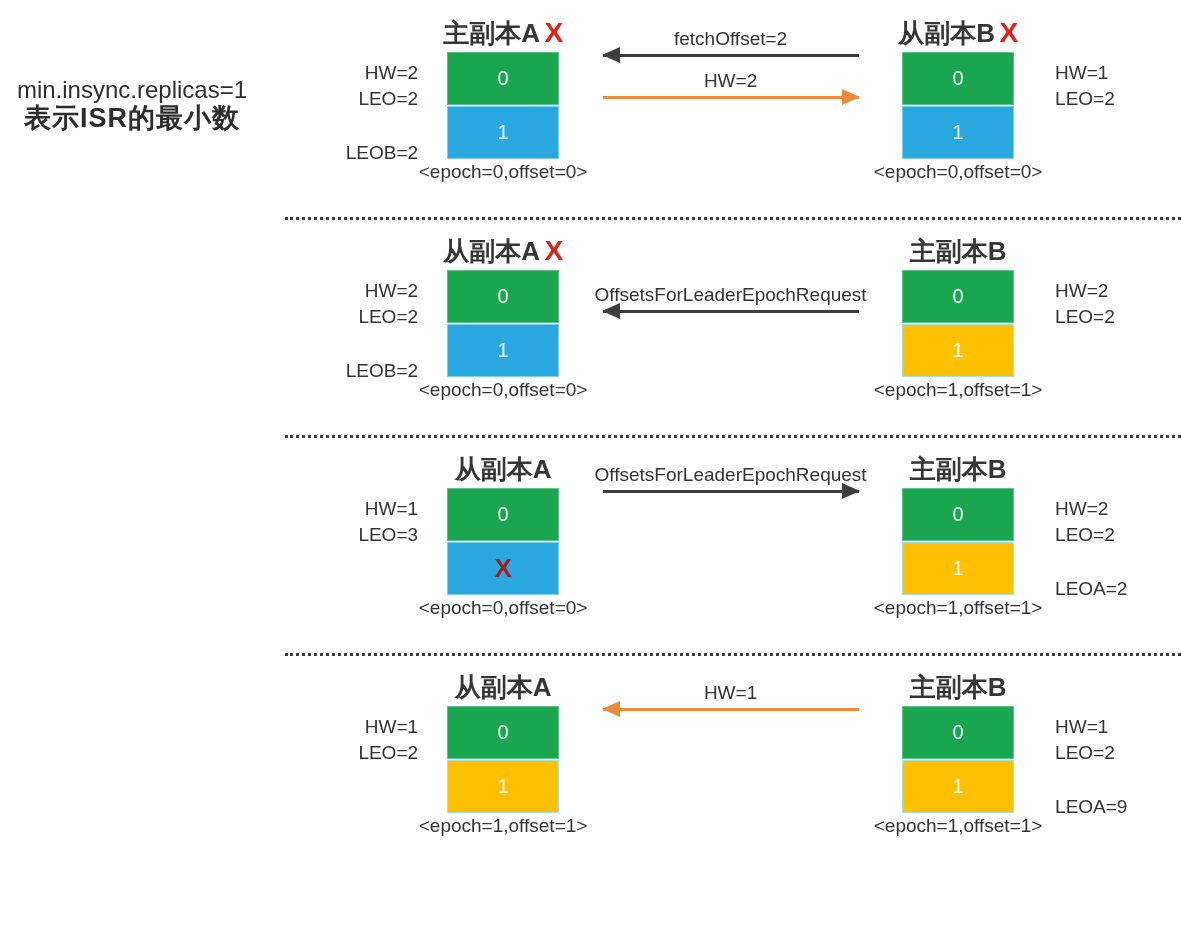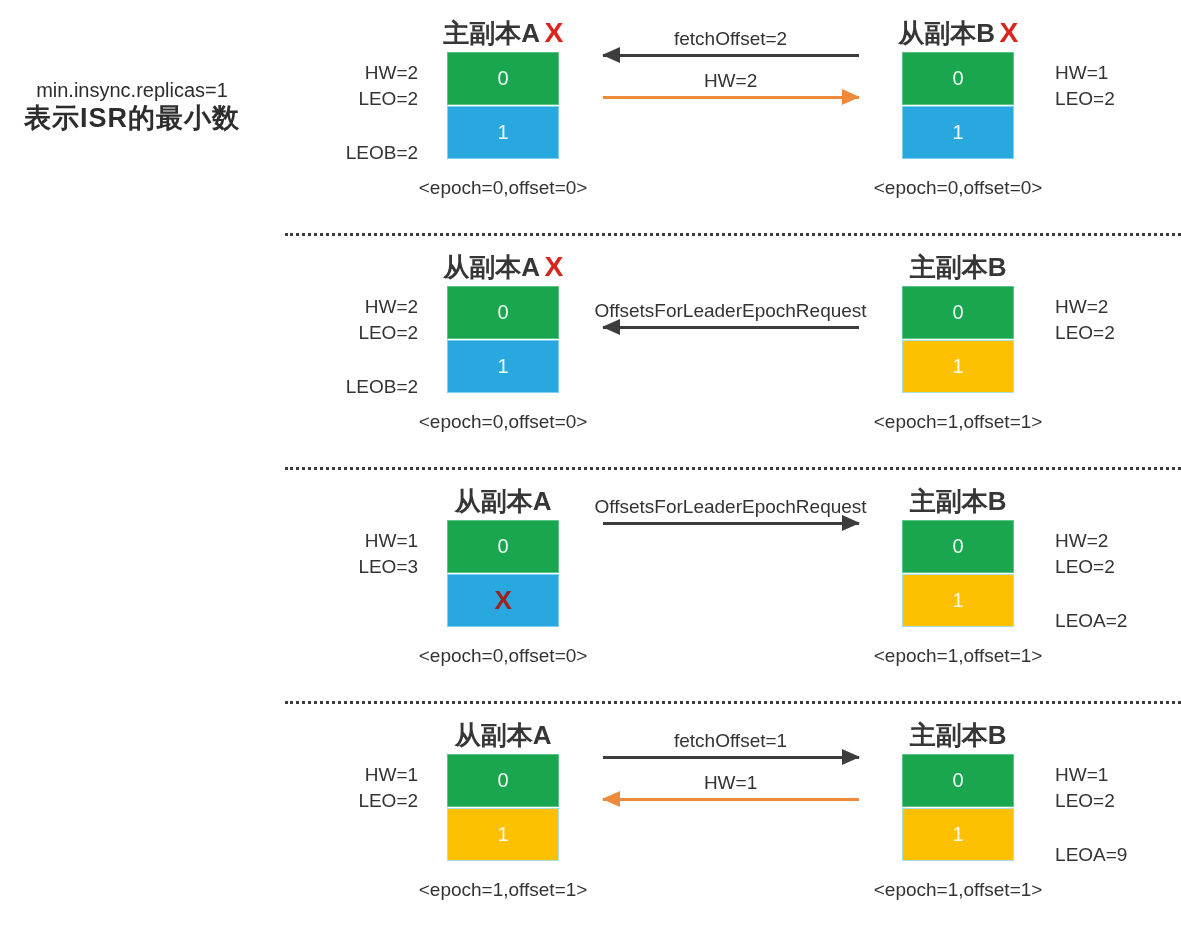--- a/index.html
+++ b/index.html
@@ -6,21 +6,21 @@
   html,body { background:#ffffff; }
   body {
     width:1181px; height:925px;
     font-family:"Liberation Sans","DejaVu Sans",sans-serif;
     color:#333333; overflow:hidden;
   }
   .canvas { position:relative; width:1181px; height:925px; background:#fff; overflow:hidden; }
 
   
   .note { position:absolute; left:14px; top:76px; width:236px; text-align:center; color:#2d2d2d; }
-  .note-line1 { font-size:20px; line-height:28px; }
+  .note-line1 { font-size:24px; line-height:28px; }
   .note-line2 { font-size:27px; line-height:29px; font-weight:600; letter-spacing:1px; }
 
   
   .scenarios { position:absolute; left:0; top:2px; width:1181px; }
   .scenario { padding:12px 0 22px 0; }
   .scenario:not(:first-child)::before {
     content:""; display:block; margin-left:285px; margin-bottom:12px;
     border-top:3px dotted #3c3c3c; height:0;
   }
   .scenario-inner { display:flex; align-items:flex-start; margin-left:300px; }
@@ -37,21 +37,21 @@
   .rep-title { font-size:26px; font-weight:700; color:#363636; white-space:nowrap; }
   .x-mark { font-size:27px; font-weight:900; color:#d9251c; transform:scaleX(1.05); display:inline-block; }
   .log { width:112px; }
   .segment { height:53px; display:flex; align-items:center; justify-content:center; border:1px solid #a9dfdb; }
   .segment + .segment { margin-top:1px; }
   .seg-green  { background:#1aa64f; border-color:#5cc489; }
   .seg-blue   { background:#29a8e0; border-color:#7fd0ef; }
   .seg-yellow { background:#fdc101; border-color:#a9dfe0; }
   .seg-label { font-size:20px; color:rgba(255,255,255,0.93); }
   .seg-x { color:#9c2121; font-weight:900; font-size:26px; }
-  .epoch { margin-top:18px; font-size:19px; color:#333; white-space:nowrap; }
+  .epoch { margin-top:2px; font-size:19px; color:#333; white-space:nowrap; }
 
   
   .middle-col { width:310px; padding-top:14px; display:flex; flex-direction:column; align-items:center; }
   .scenario:nth-child(2) .middle-col { padding-top:52px; }
   .msg { display:flex; flex-direction:column; align-items:center;text-align:center; }
   .msg + .msg { margin-top:13px; }
   .msg-label { font-size:19px; color:#333; white-space:nowrap; margin-bottom:4px; }
   .shaft { position:relative; height:3px; width:256px; }
   .col-black  { background:#3d3d3d; }
   .col-orange { background:#ed8a3c; }
@@ -264,24 +264,20 @@
                 <span class="seg-label">0</span>
               </div>
               <div class="segment seg-yellow">
                 <span class="seg-label">1</span>
               </div>
             </div>
             <div class="epoch">&lt;epoch=1,offset=1&gt;</div>
           </div>
           <div class="middle-col">
             <div class="msg">
-              <div class="msg-label">fetchOffset=1</div>
-              <div class="shaft dir-right col-black"></div>
-            </div>
-            <div class="msg">
               <div class="msg-label">HW=1</div>
               <div class="shaft dir-left col-orange"></div>
             </div>
           </div>
           <div class="replica-col">
             <div class="title-row">
               <span class="rep-title">主副本B</span>
             </div>
             <div class="log">
               <div class="segment seg-green">

